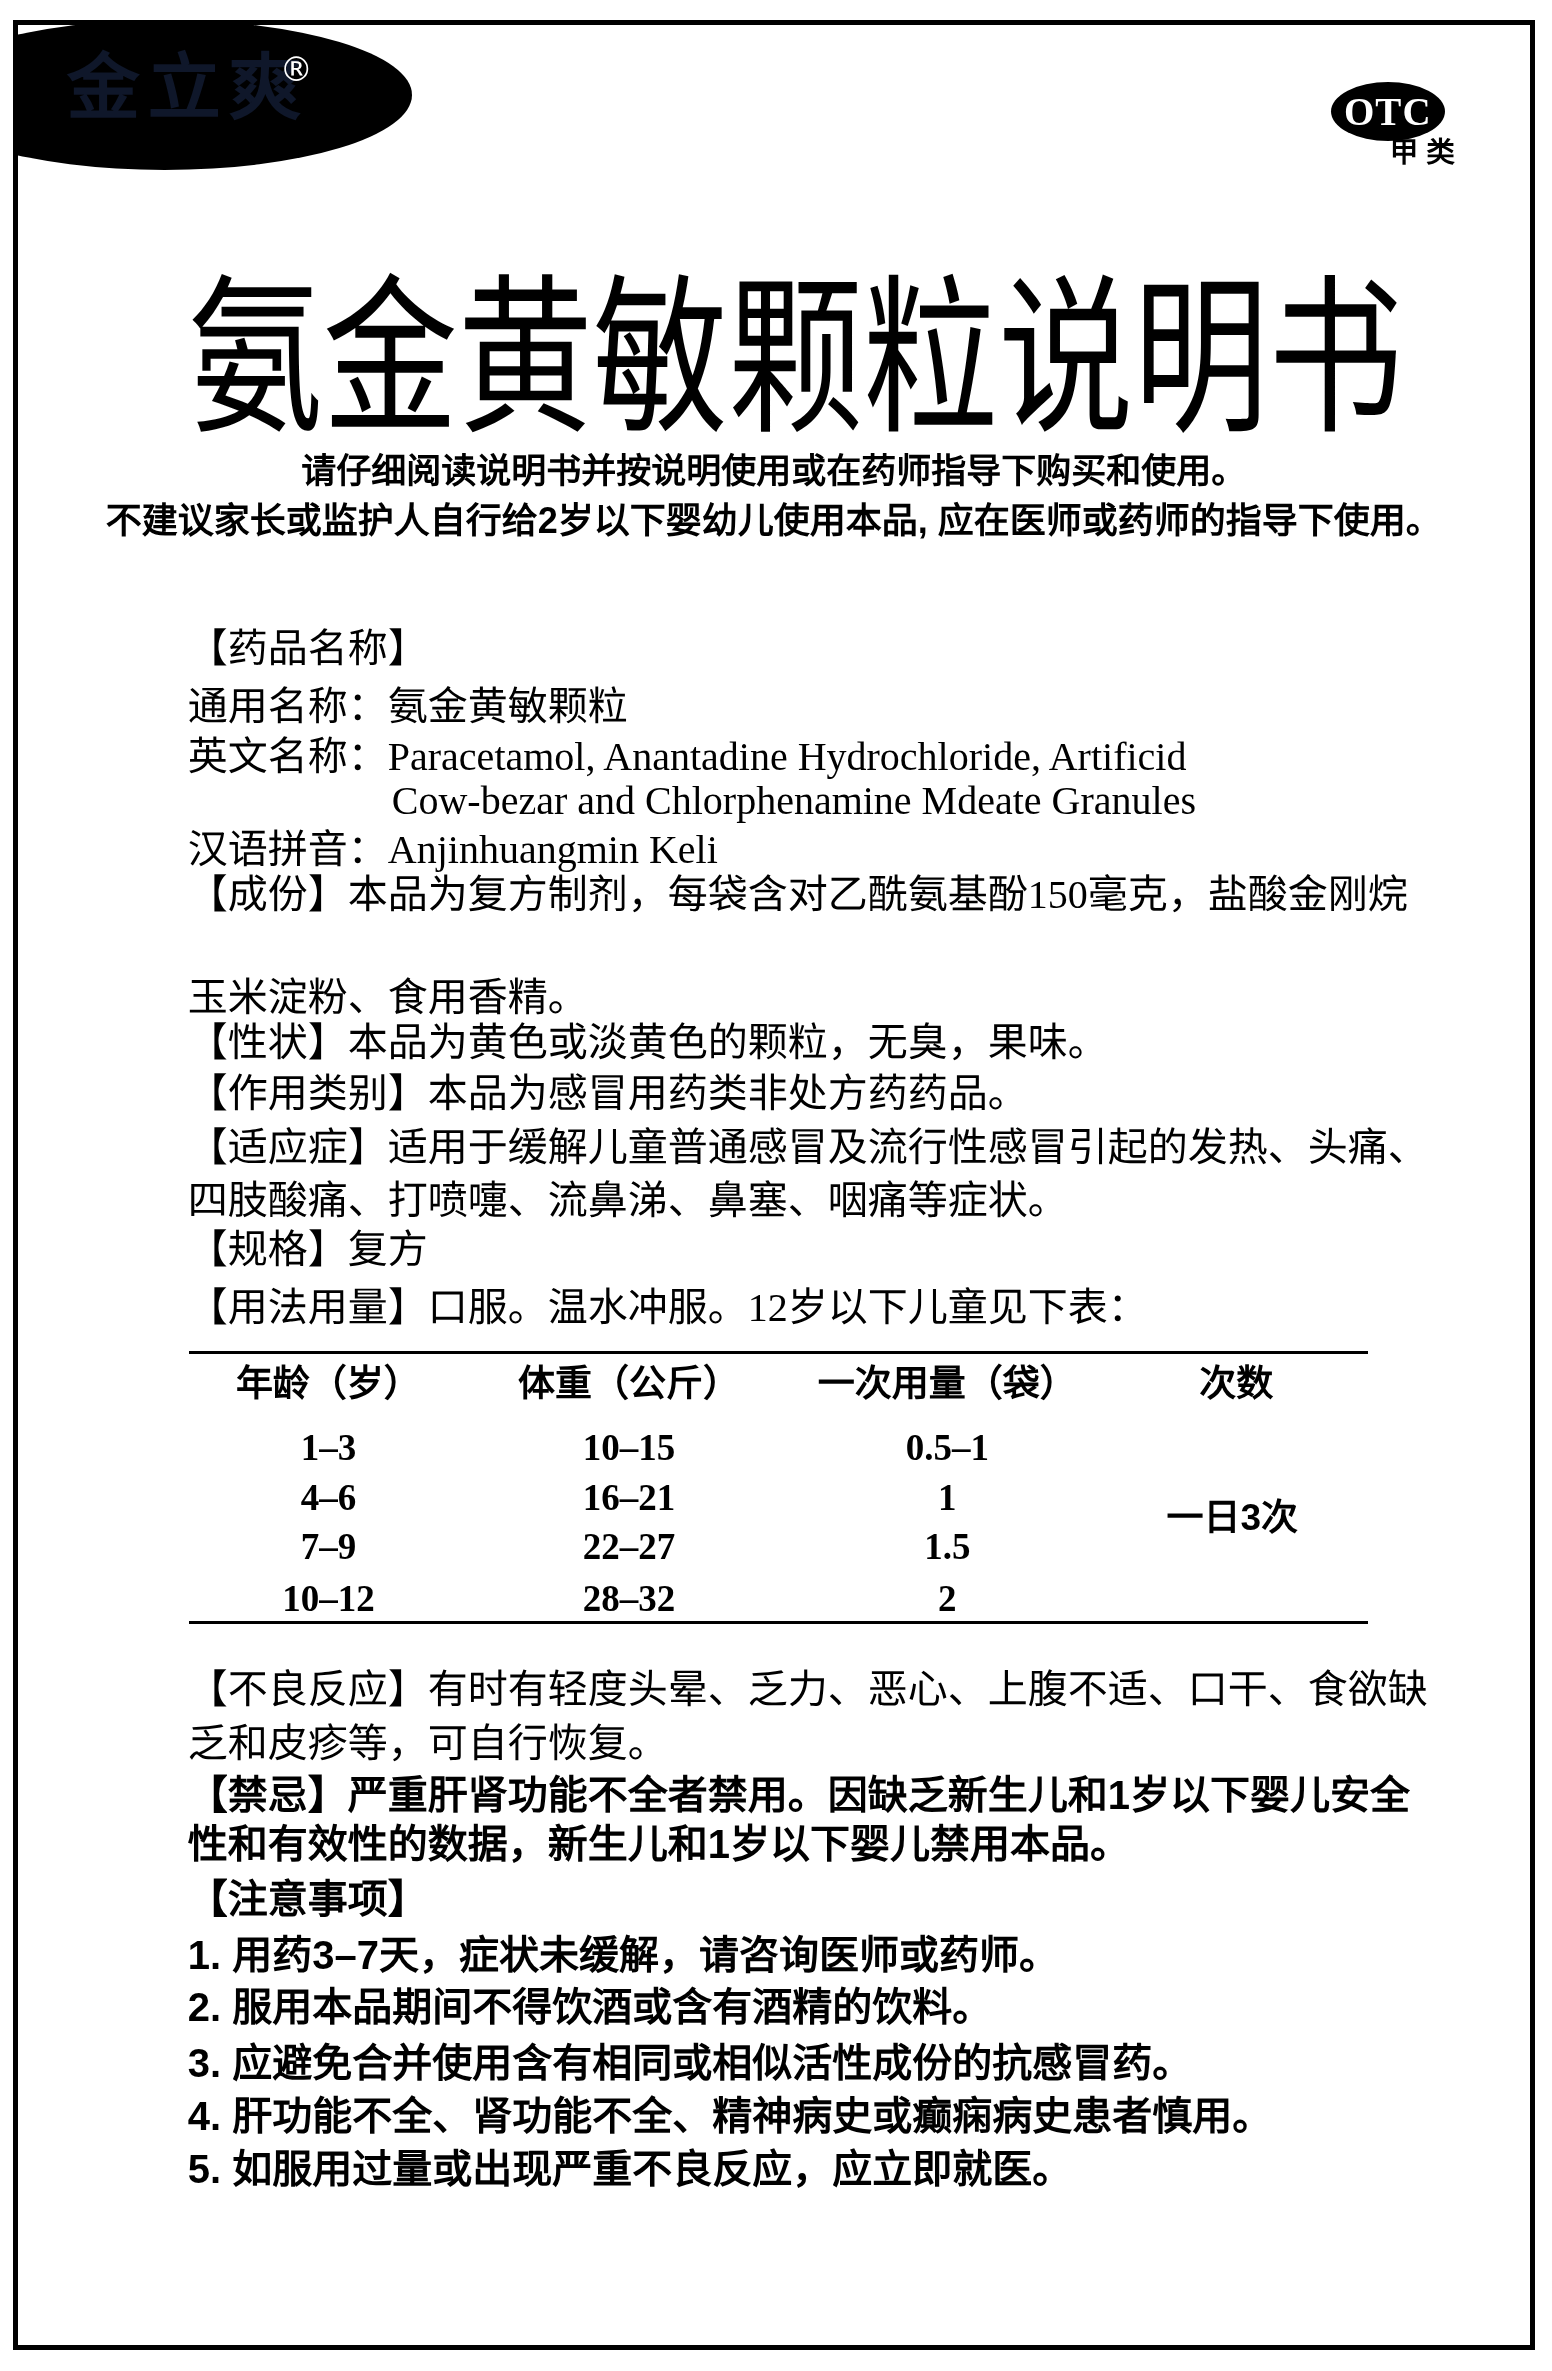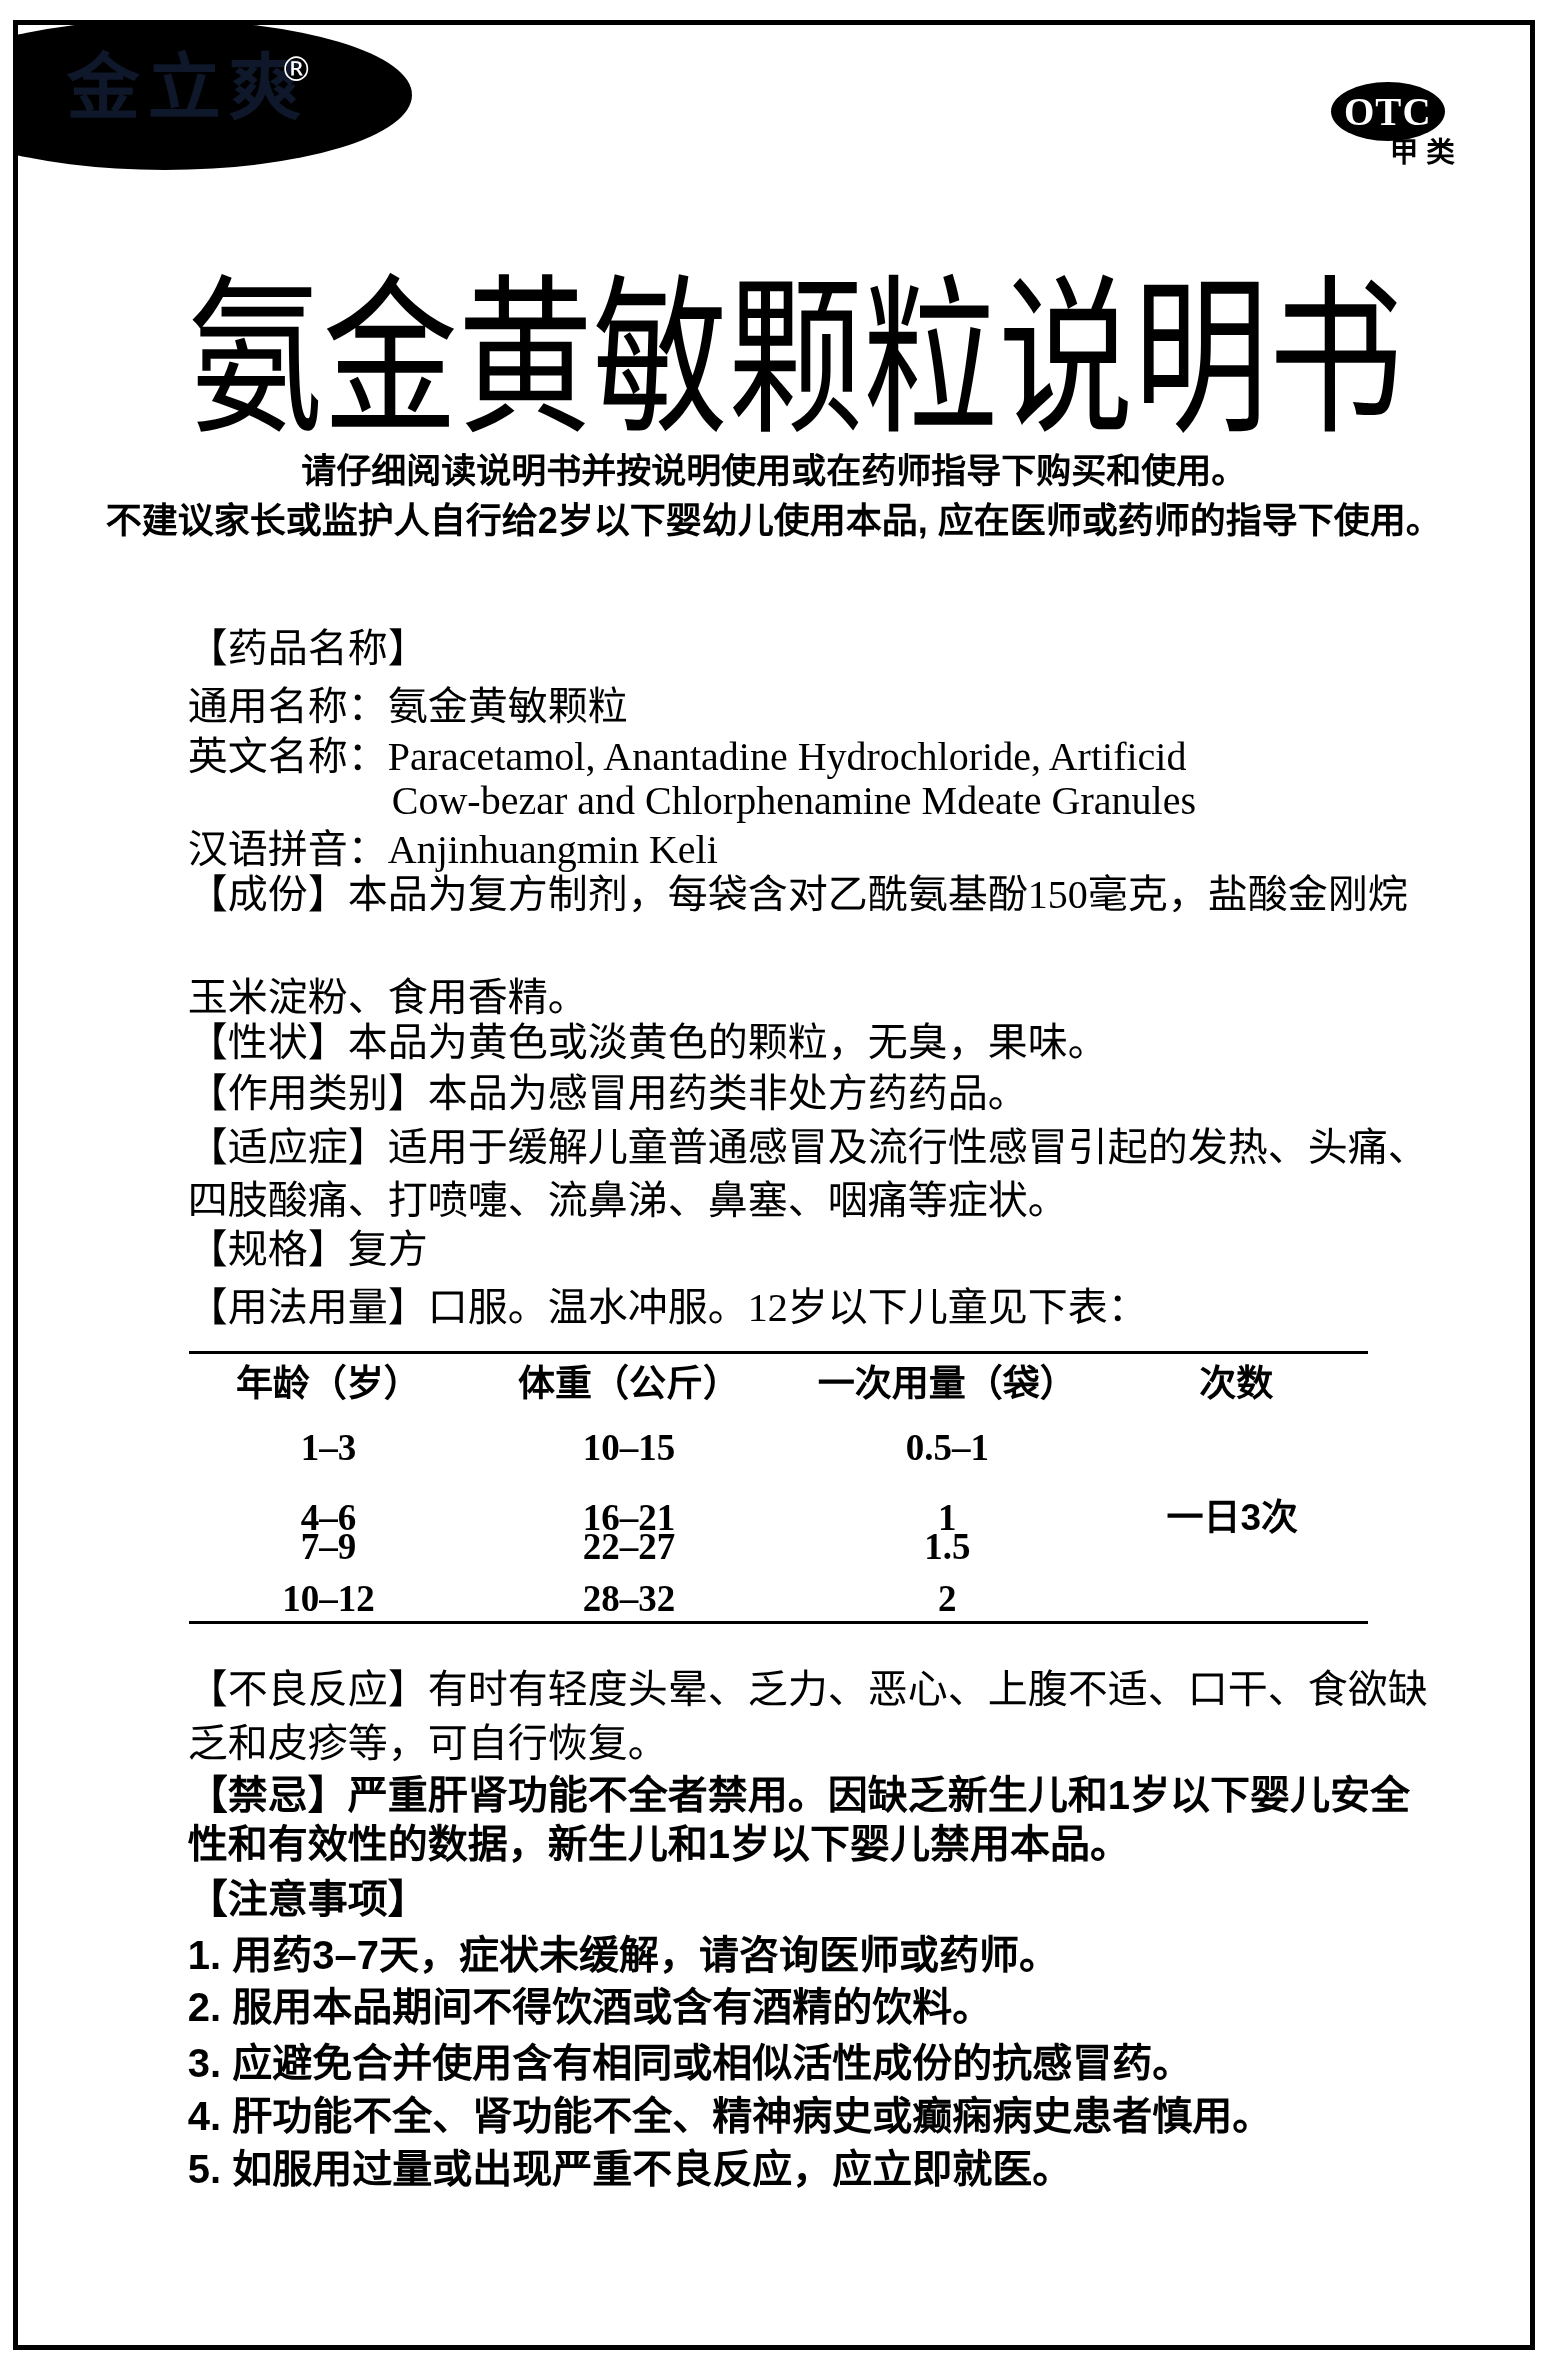--- a/index.html
+++ b/index.html
@@ -39,21 +39,21 @@
   .en-indent{left:374px;}
   
   .tbl{position:absolute;left:171px;top:1326px;width:1179px;height:267px;
        border-top:3.9px solid #000;border-bottom:3.9px solid #000;}
   .tr{position:absolute;left:4px;width:100%;display:grid;
       grid-template-columns:23% 28% 26% 23%;
       font-family:Liberation Serif, serif;font-weight:bold;
       font-size:37px;line-height:43px;}
   .tr > div{text-align:center;}
   .tr-head{top:7.9px;}
-  .tr-r0{top:72px;} .tr-r1{top:122px;margin-top:20px;} .tr-r2{top:171px;} .tr-r3{top:223px;}
+  .tr-r0{top:72px;} .tr-r1{top:122px;} .tr-r2{top:171px;} .tr-r3{top:223px;}
   .freq{position:absolute;left:77%;width:23%;top:142px;text-align:center;
         font-family:"Liberation Sans","DejaVu Sans",sans-serif;font-weight:bold;
         font-size:37px;line-height:43px;}
 </style>
 </head>
 <body>
 
 <div class="canvas">
   <div class="frame">
 

